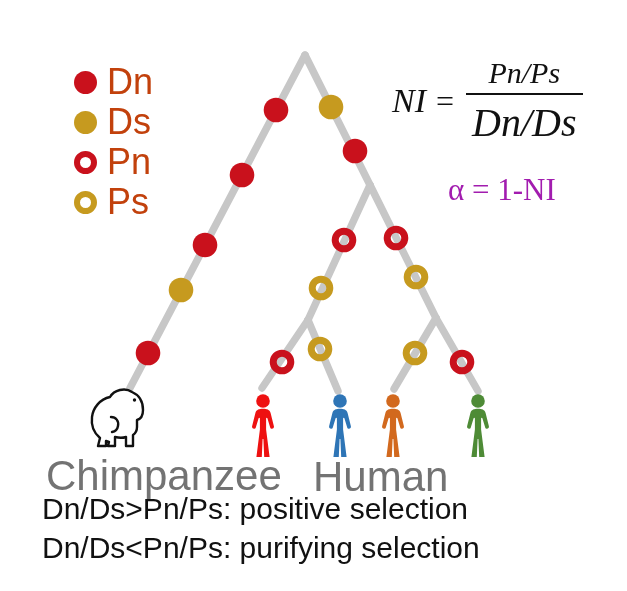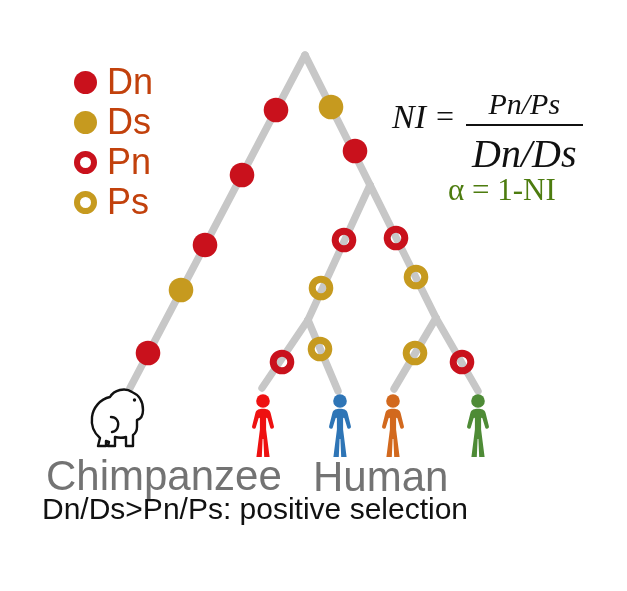--- a/index.html
+++ b/index.html
@@ -12,24 +12,24 @@
   .legend{position:absolute;left:74px;top:62px;}
   .legend-row{display:flex;align-items:center;height:40px;}
   .swatch{width:23px;height:23px;border-radius:50%;box-sizing:border-box;flex:0 0 23px;margin-right:10px;}
   .legend-label{font-size:36px;color:#c2410c;line-height:1;}
   
   .formula{position:absolute;left:392px;top:56px;display:flex;align-items:center;
            font-family:"Liberation Serif",serif;color:#111111;}
   .formula .lhs{font-style:italic;font-size:34px;margin-right:10px;}
   .formula .eq{font-size:32px;margin-right:12px;}
   .frac{display:inline-flex;flex-direction:column;align-items:center;}
-  .frac .num{font-style:italic;font-size:30px;padding:0 6px 3px 6px;margin-top:31px;}
+  .frac .num{font-style:italic;font-size:30px;padding:0 6px 3px 6px;}
   .frac .den{font-style:italic;font-size:40px;padding:4px 6px 0 6px;border-top:2.4px solid #111111;}
   .alpha-line{position:absolute;left:448px;top:172px;font-family:"Liberation Serif",serif;
-              font-size:31px;color:#4d7c0f;}
+              font-size:31px;color:#a21caf;}
   
   .species{position:absolute;color:#737373;font-size:42px;line-height:1;text-align:center;}
   .species.chimp{left:46px;top:455px;}
   .species.human{left:313px;top:456px;}
   
   .footer{position:absolute;left:42px;top:489px;font-size:30px;line-height:39px;color:#111111;}
 </style>
 </head>
 <body>
 
@@ -109,13 +109,14 @@
     <span class="den">Dn/Ds</span>
   </span>
 </div>
 <div class="alpha-line">α = 1-NI</div>
 
 <div class="species chimp">Chimpanzee</div>
 <div class="species human">Human</div>
 
 <div class="footer">
   <div>Dn/Ds&gt;Pn/Ps: positive selection</div>
+  <div>Dn/Ds&lt;Pn/Ps: purifying selection</div>
 </div>
 
 </body></html>

